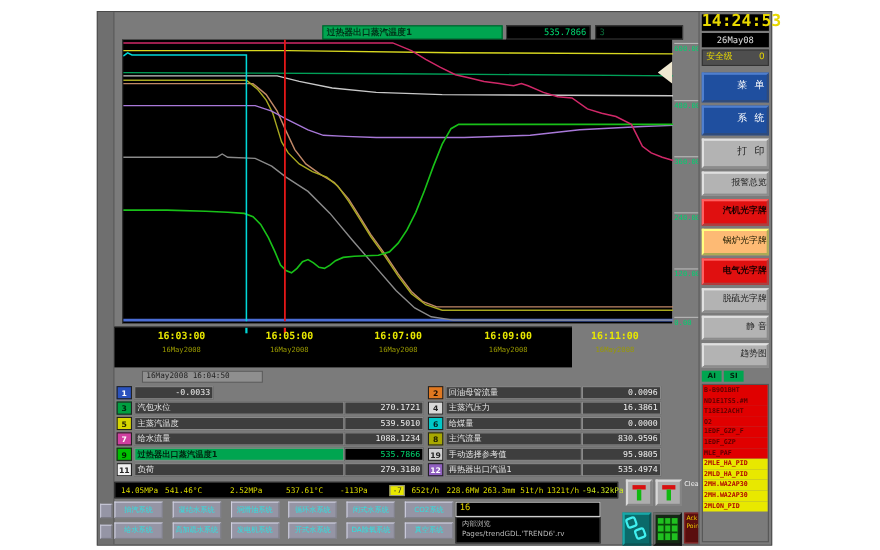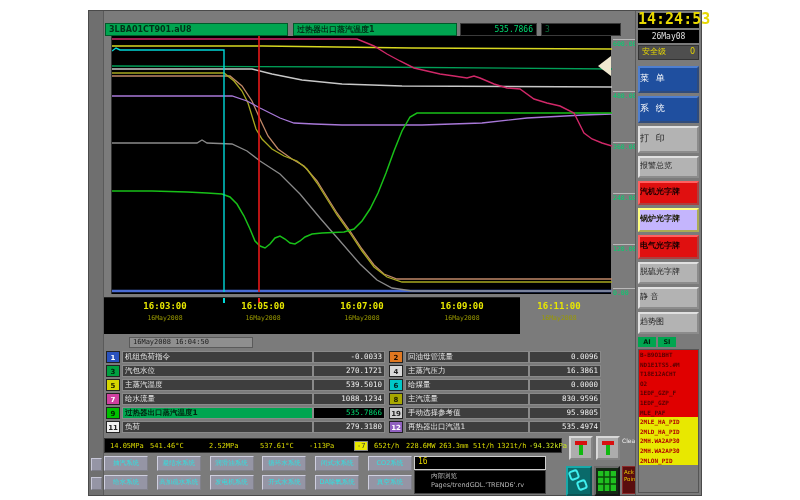--- a/index.html
+++ b/index.html
@@ -18,21 +18,21 @@
   .plot{left:22px;top:25px;width:500px;height:258px;background:#000;border-left:1px solid #333;}
   .plot svg{display:block;width:500px;height:258px;}
   .yscale{left:524px;top:25px;width:24px;height:262px;}
   .ytick{position:absolute;left:0;width:24px;border-top:1px solid #b8b8b8;color:#00d070;
     font-family:"DejaVu Sans Mono",monospace;font-size:6.5px;line-height:8px;}
   .xaxis{left:15px;top:286px;width:416px;height:37px;background:#000;border-top:1px solid #222;}
   .xtick{position:absolute;top:3px;transform:translateX(-50%);text-align:center;white-space:nowrap;}
   .xtime{display:block;color:#e8e800;font-family:"DejaVu Sans Mono",monospace;font-weight:bold;font-size:9px;}
   .xdate{display:block;color:#9a9a00;font-family:"DejaVu Sans Mono",monospace;font-size:6.5px;margin-top:3px;}
   .tickmark{position:absolute;top:0;width:2px;height:5px;}
-  .stamp{left:40px;top:326px;width:124px;height:11px;background:#8f8f8f;border:1px solid #5a5a5a;
+  .stamp{left:40px;top:326px;width:110px;height:11px;background:#8f8f8f;border:1px solid #5a5a5a;
     color:#222;font-size:7px;line-height:9px;padding:0 3px;font-family:"DejaVu Sans Mono",monospace;}
   
   .tcol{top:340px;}
   .trow{display:flex;height:12px;margin-bottom:2px;align-items:stretch;}
   .tnum{width:12px;font-size:7px;font-weight:bold;text-align:center;line-height:12px;
     border:1px solid #222;margin-right:2px;}
   .tlabel{flex:1;background:#3e3e3e;border:1px solid #8a8a8a;color:#e8e8e8;font-size:7.5px;
     line-height:10px;padding:0 2px;white-space:nowrap;overflow:hidden;}
   .tvalue{width:66px;background:#3e3e3e;border:1px solid #8a8a8a;color:#f0f0f0;font-size:7.5px;
     line-height:10px;text-align:right;padding:0 2px;font-family:"DejaVu Sans Mono",monospace;}
@@ -44,63 +44,62 @@
     font-size:7px;white-space:nowrap;}
   .sitem.box{background:#e8e800;color:#333;padding:0 2px;top:2px;border:1px solid #888;}
   .sitem.grn{color:#cde81e;text-align:right;}
   
   .navrow{left:15px;width:308px;height:15px;display:flex;justify-content:space-between;}
   .navbtn{width:42px;background:#9595a5;border:1px outset #cfcfdf;color:#30e0e0;font-size:6.5px;
     line-height:13px;text-align:center;white-space:nowrap;overflow:hidden;cursor:pointer;}
   .inputbox{left:325px;top:445px;width:132px;height:14px;background:#000;border:1px solid #cfcfcf;
     color:#e8d800;font-size:8px;line-height:10px;padding:0 3px;font-family:"DejaVu Sans Mono",monospace;}
   .infobox{left:325px;top:459px;width:132px;height:24px;background:#000;border:1px solid #444;
-    color:#b8b8b8;font-size:6.5px;line-height:9px;padding:1px 16px;white-space:nowrap;overflow:hidden;}
+    color:#b8b8b8;font-size:6.5px;line-height:9px;padding:1px 5px;white-space:nowrap;overflow:hidden;}
   .ptbtn{top:425px;width:24px;height:24px;background:#adadad;border:2px outset #d8d8d8;cursor:pointer;}
   .ptbar{position:absolute;left:4px;top:3px;width:12px;height:4px;background:#d81010;}
   .ptstem{position:absolute;left:8px;top:7px;width:4px;height:10px;background:#10b810;}
   .clearlbl{left:533px;top:426px;width:34px;color:#f0f0f0;font-size:6px;line-height:8px;}
   .chainbtn{left:477px;top:455px;width:26px;height:30px;background:#0a6a6a;border:2px outset #18a8a8;cursor:pointer;}
   .gridbtn{left:505px;top:455px;width:26px;height:30px;background:#142814;border:2px outset #6a6a6a;cursor:pointer;}
   .ackbtn{left:533px;top:455px;width:20px;height:28px;background:#5a0e0e;border:1px solid #8a2a2a;
     color:#e8c800;font-size:5.5px;line-height:7px;padding:2px 1px;cursor:pointer;}
   
   .side{left:546px;top:0;width:66px;height:484px;background:#7b7b7b;border-left:1px solid #5a5a5a;
     padding:2px;display:flex;flex-direction:column;}
   .sclock{height:15px;background:#000;color:#e8d800;font-family:"DejaVu Sans Mono",monospace;
     font-weight:bold;font-size:15px;line-height:13px;text-align:center;margin-bottom:2px;}
   .sdate{height:13px;background:#000;color:#e0e0e0;font-family:"DejaVu Sans Mono",monospace;
     font-size:8px;line-height:13px;text-align:center;margin-bottom:2px;}
   .safety{height:13px;background:#4e4e4e;border:1px solid #333;color:#e8d800;font-size:8px;
     line-height:11px;padding:0 3px;display:flex;justify-content:space-between;margin-bottom:6px;}
-  .sbtn{margin-bottom:3px;text-align:left;cursor:pointer;white-space:nowrap;overflow:hidden;}
+  .sbtn{margin-bottom:3px;text-align:right;cursor:pointer;white-space:nowrap;overflow:hidden;}
   .sbtn.b{height:23px;background:#1f4f9f;border:2px outset #4f7fcf;color:#fff;font-size:9px;line-height:20px;letter-spacing:2px;}
   .sbtn.p{height:23px;background:#b3b3b3;border:2px outset #e0e0e0;color:#222;font-size:9px;line-height:20px;letter-spacing:2px;}
   .sbtn.g{height:18px;background:#b3b3b3;border:2px outset #e0e0e0;color:#222;font-size:8px;line-height:15px;}
   .sbtn.r{height:20px;background:#e01010;border:2px outset #ff6060;color:#1a0000;font-size:8px;line-height:17px;font-weight:bold;}
-  .sbtn.y{height:20px;background:#c4b5fd;border:2px outset #ffff80;color:#1a1a00;font-size:8px;line-height:17px;font-weight:bold;}
+  .sbtn.y{height:20px;background:#fdba74;border:2px outset #ffff80;color:#1a1a00;font-size:8px;line-height:17px;font-weight:normal;}
   .alhdrrow{height:10px;display:flex;gap:2px;margin-bottom:2px;}
   .alhdr{width:18px;height:10px;background:#00a550;color:#00240f;font-size:6.5px;line-height:10px;text-align:center;font-weight:bold;}
   .allist{flex:1;overflow:hidden;border:1px solid #555;}
   .alrow{height:9.6px;font-family:"DejaVu Sans Mono",monospace;font-size:6px;line-height:9.6px;
     padding:0 1px;white-space:nowrap;overflow:hidden;cursor:pointer;}
   .alrow.red{background:#e00000;color:#5a0000;font-weight:bold;}
   .alrow.yel{background:#e8e800;color:#b00000;font-weight:bold;}
 </style>
 </head>
 <body>
 
 <div class="win">
 
   <div class="abs leftstrip">
     <div class="abs minitab" style="top:447px"></div>
     <div class="abs minitab" style="top:466px"></div>
   </div>
 
-  <div class="abs gbar" style="left:16px;width:183px">3LBA01CT901.aU8</div>
   <div class="abs gbar" style="left:204px;width:164px">过热器出口蒸汽温度1</div>
   <div class="abs blackbox" style="left:371px;width:77px;text-align:right">535.7866</div>
   <div class="abs blackbox" style="left:452px;width:80px;color:#0a6a3a">3</div>
 
   <div class="abs plot">
     <svg viewBox="0 0 500 258">
         <polyline points="0,255 500,255" fill="none" stroke="#4a6cd4" stroke-width="2.5"></polyline>
         <polyline points="0,40 118,40 130,50 140,65 148,83 156,100 166,113 180,123 192,130 205,145 215,161 225,177 238,195 250,213 262,229 272,238 285,243 500,243" fill="none" stroke="#c08868" stroke-width="1.3"></polyline>
         <polyline points="0,37 112,37 122,45 130,55 136,67 140,80 144,93 150,103 160,113 172,120 185,125 195,133 205,147 215,163 225,179 238,197 250,215 262,231 275,241 290,246 500,246" fill="none" stroke="#a8a820" stroke-width="1.3"></polyline>
         <polyline points="0,107 85,107 90,104 95,107 120,108 135,115 148,125 168,138 188,158 208,182 228,205 248,228 265,244 280,252 300,255 500,255" fill="none" stroke="#8a8a8a" stroke-width="1.3"></polyline>
@@ -146,21 +145,20 @@
       <div class="xtick" style="left: 455px;">
         <span class="xtime">16:11:00</span>
         <span class="xdate">16May2008</span>
       </div>
     </div>
   <div class="abs stamp">16May2008 16:04:50</div>
 
   <div class="abs tcol" style="left:17px;width:279px">
       <div class="trow">
         <div class="tnum" style="background: rgb(42, 82, 190); color: rgb(255, 255, 255);">1</div>
-        <div class="tlabel">机组负荷指令</div>
         <div class="tvalue">-0.0033</div>
       </div>
       <div class="trow">
         <div class="tnum" style="background: rgb(0, 160, 64); color: rgb(0, 34, 13);">3</div>
         <div class="tlabel">汽包水位</div>
         <div class="tvalue">270.1721</div>
       </div>
       <div class="trow">
         <div class="tnum" style="background: rgb(214, 214, 0); color: rgb(34, 34, 0);">5</div>
         <div class="tlabel">主蒸汽温度</div>

